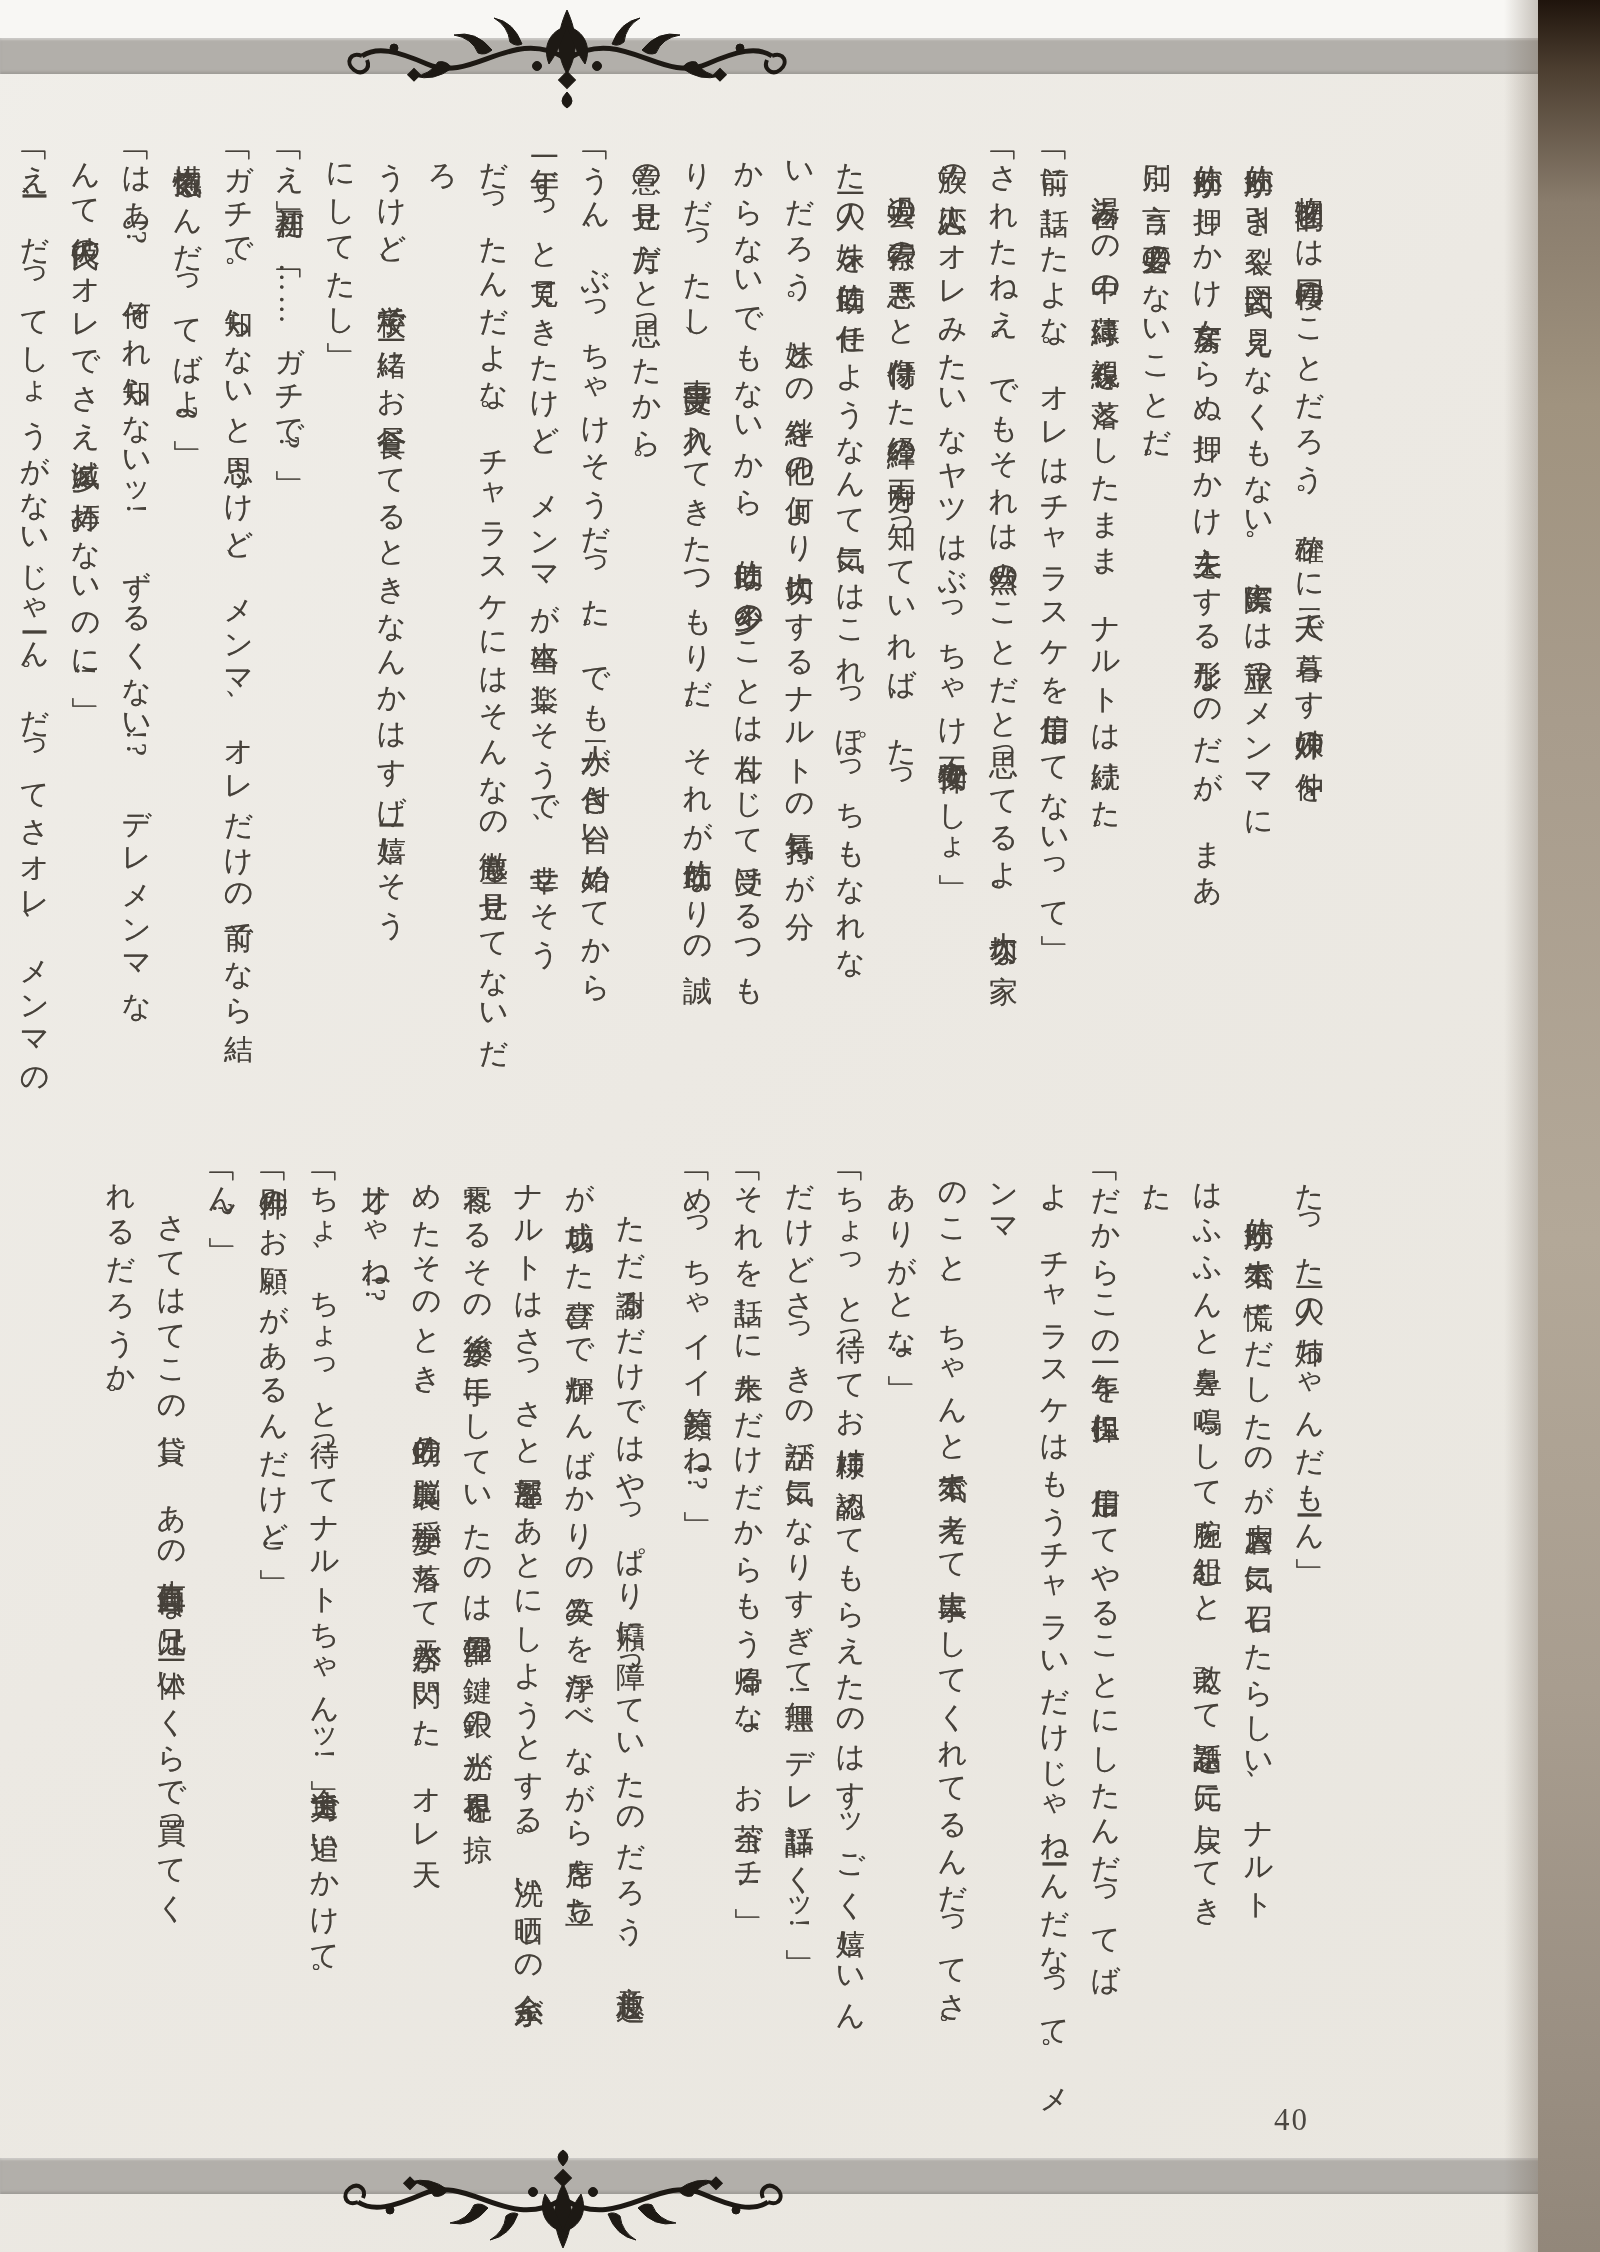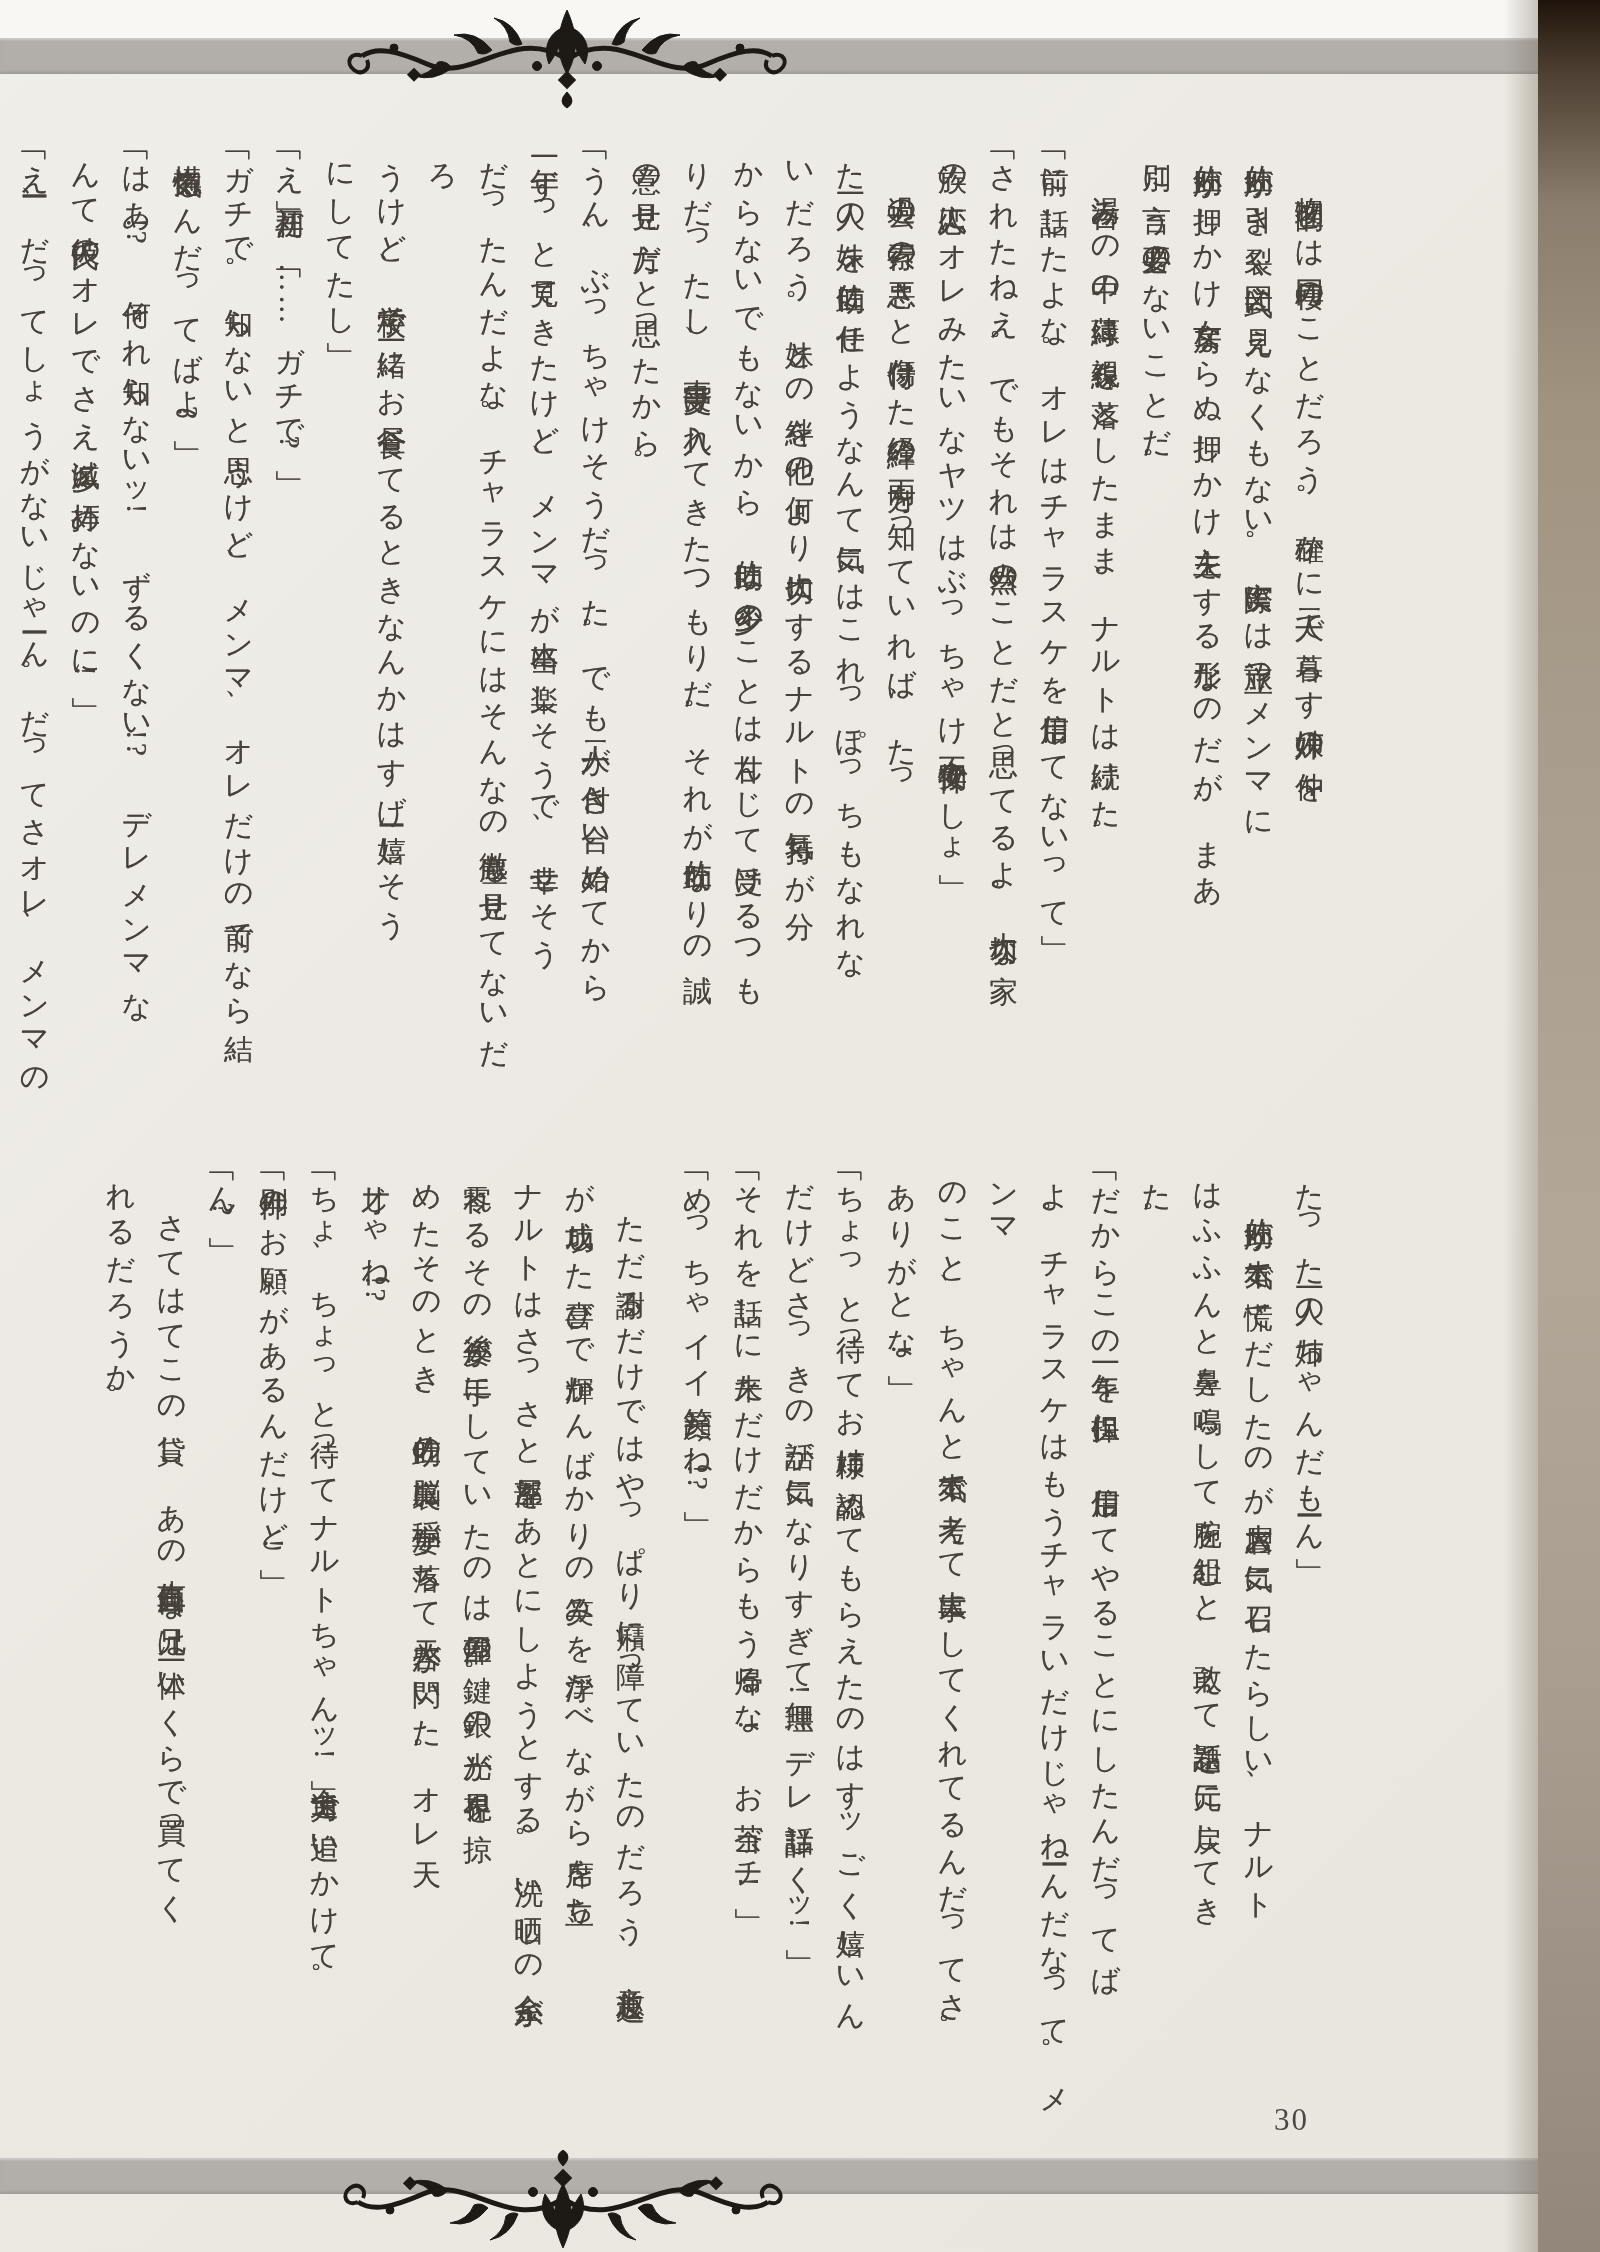--- a/index.html
+++ b/index.html
@@ -163,18 +163,18 @@
       <div class="col">零れるその後姿が手にしていたのは部屋の鍵。銀の光が視界を掠</div>
       <div class="col">めたそのとき、佐助の脳裏に稲妻が落ちて天啓が閃いた。オレ天</div>
       <div class="col">才じゃね!?</div>
       <div class="col">「ちょ、ちょっと待ってナルトちゃんッ!」全速力で追いかけて。</div>
       <div class="col">「別件のお願いがあるんだけど!」</div>
       <div class="col">「ん?」</div>
       <div class="col indent">さてはてこの貸し、あの生真面目な兄は一体いくらで買ってく</div>
       <div class="col">れるだろうか。</div>
     </div>
 
-  <div class="page-number">30</div>
+  <div class="page-number">40</div>
 
   <div class="edge-fade"></div>
   <div class="edge-shadow"></div>
 
 </div>
 
 </body></html>

